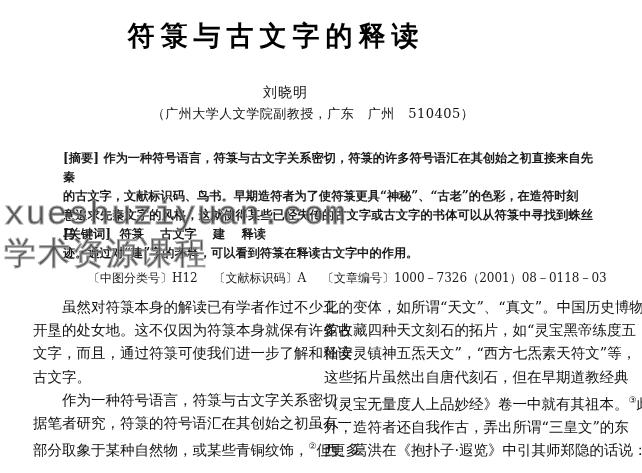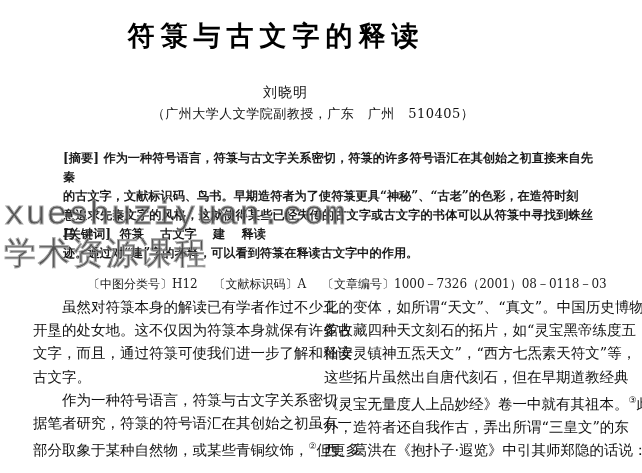--- a/index.html
+++ b/index.html
@@ -26,21 +26,21 @@
     left: 63px; top: 149px; width: 530px;
     font-size: 12.2px; line-height: 19px; white-space: normal;
     font-weight: bold; color: #1a1a1a; text-align: justify;
   }
   .abstract .lbl { font-weight: bold; }
   .keywords {
     left: 63px; top: 226px; font-size: 12.2px; font-weight: bold; color: #1a1a1a;
   }
   .keywords span.kw { margin-right: 12px; }
   .clc {
-    left: 88px; top: 276px; font-size: 12px; color: #1a1a1a;
+    left: 88px; top: 270px; font-size: 12px; color: #1a1a1a;
   }
   .clc span.item { margin-right: 12px; }
   .col {
     top: 296px; width: 270px; font-size: 14.5px; line-height: 23.2px;
     white-space: normal; text-align: justify; color: #111;
   }
   .col.left { left: 33px; }
   .col.right { left: 324px; }
   .col .line { display: block; white-space: nowrap; }
   .fn { font-size: 9px; vertical-align: super; }

